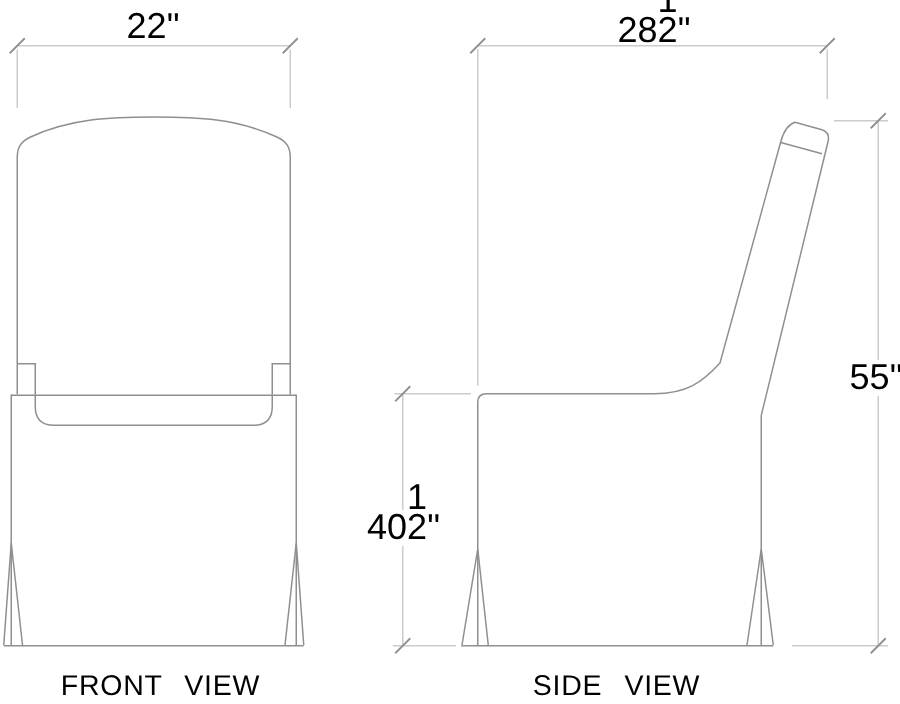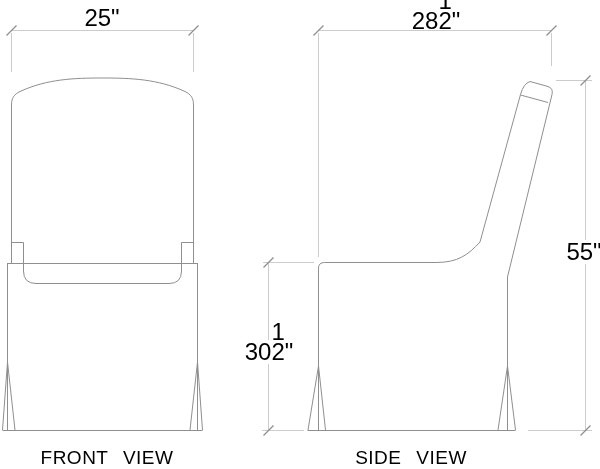--- a/index.html
+++ b/index.html
@@ -57,31 +57,31 @@
 
     <g fill="none" stroke="#8f8f8f" stroke-width="1">
       <path d="M 318.5,430 L 318.5,268 Q 318.5,262.5 324.5,262.5 L 436,262.5 C 458,262.5 468,255 480,242 L 520.5,94.5 Q 523.5,83.5 530,81.5 L 548,86.5 Q 553.5,88.5 552,94.5 L 507.5,277 L 507.5,430"></path>
       <path d="M 520.5,95 L 548,102.5"></path>
       <path d="M 318.5,366 L 308,430 M 318.5,366 L 325.5,430 M 507.5,366 L 498,430 M 507.5,366 L 515.5,430"></path>
       <path d="M 307.5,430.5 L 515.5,430.5"></path>
     </g>
   </svg>
 
   <div class="dim-label" style="left:102px;top:6px;">
-    <span>25</span><span>"</span>
+    <span>22</span><span>"</span>
   </div>
 
   <div class="dim-label" style="left:436px;top:9px;text-align:right;">
     <span>28</span><span class="vfrac"><span>2</span><span class="num">1</span></span><span>"</span>
   </div>
 
   <div class="dim-label onv" style="left:584px;top:240px;">
     <span>55</span><span>"</span>
   </div>
 
   <div class="dim-label onv" style="left:269px;top:340px;">
-    <span>30</span><span class="vfrac"><span>2</span><span class="num">1</span></span><span>"</span>
+    <span>40</span><span class="vfrac"><span>2</span><span class="num">1</span></span><span>"</span>
   </div>
 
   <div class="view-label" style="left:107px;top:448px;">FRONT VIEW</div>
   <div class="view-label" style="left:411px;top:448px;">SIDE VIEW</div>
 
 </div>
 
 </body></html>

